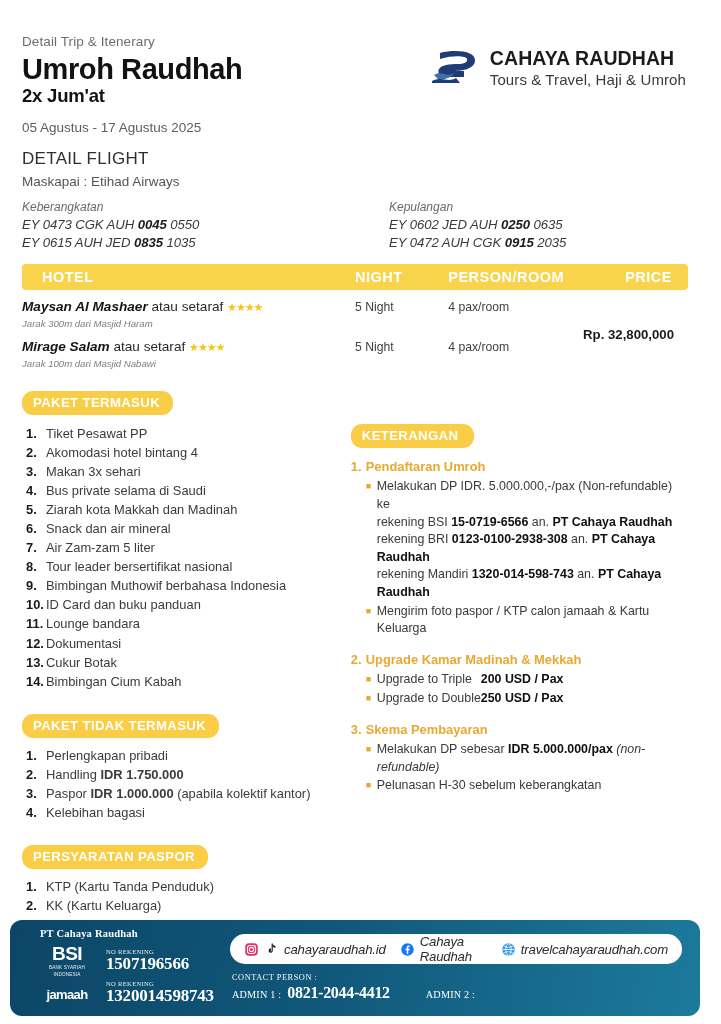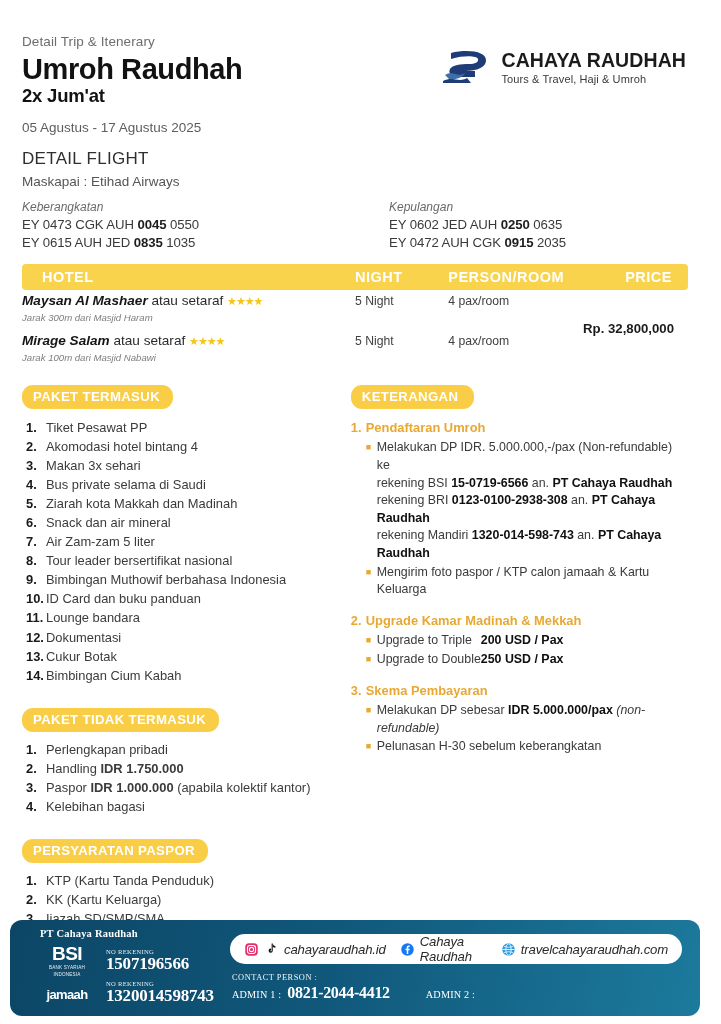--- a/index.html
+++ b/index.html
@@ -22,62 +22,62 @@
   .eyebrow { font-size: 13.5px; color: #6d6d6d; letter-spacing: .1px; }
   .title-main { font-size: 29px; font-weight: bold; color: #121212; letter-spacing: -.4px; margin-top: 5px; line-height: 1.05; }
   .title-sub { font-size: 18.5px; font-weight: bold; color: #121212; letter-spacing: -.2px; margin-top: 1px; }
   .date-line { font-size: 13.5px; color: #5d5d5d; margin-top: 13px; }
 
   
   .logo-block { display: flex; align-items: center; gap: 8px; padding-top: 18px; padding-right: 2px; }
   .logo-mark { width: 52px; height: 40px; flex: none; }
   .logo-text-wrap { line-height: 1; }
   .logo-name { font-size: 19.5px; font-weight: bold; color: #1b1b1b; letter-spacing: .1px; }
-  .logo-tag { font-size: 11px; color: #3a3a3a; margin-top: 3px; letter-spacing: .1px; }
+  .logo-tag { font-size: 15px; color: #3a3a3a; margin-top: 3px; letter-spacing: .1px; }
 
   
   .flight-title { font-size: 17px; color: #2f2f2f; margin-top: 14px; letter-spacing: .3px; }
   .flight-airline { font-size: 13.5px; color: #555; margin-top: 5px; }
   .flight-cols { display: flex; margin-top: 11px; }
   .flight-col { width: 50%; }
   .flight-col.right { padding-left: 34px; }
   .flight-label { font-size: 12px; font-style: italic; color: #6a6a6a; }
-  .flight-row { font-size: 13.2px; color: #3a3a3a; margin-top: 3px; letter-spacing: -.1px; }
+  .flight-row { font-size: 13.2px; color: #3a3a3a; margin-top: 3px; letter-spacing: -.1px; font-style: italic; }
   .flight-row b { color: #1d1d1d; }
 
   
   .hotel-head {
     margin-top: 14px; background: #F9D34C; border-radius: 4px;
     height: 26px; display: flex; align-items: center; color: #ffffff;
     font-size: 14.5px; font-weight: bold; letter-spacing: .5px;
   }
   .c-hotel { width: 50%; padding-left: 20px; }
   .c-night { width: 14%; }
   .c-person { width: 21%; }
   .c-price { width: 15%; text-align: right; padding-right: 16px; }
 
-  .hotel-body { position: relative; margin-top: 3px; height: 72px; }
+  .hotel-body { position: relative; margin-top: 9px; height: 72px; }
   .hotel-row { display: flex; align-items: flex-start; }
   .hotel-row + .hotel-row { margin-top: 10px; }
   .hotel-name { width: 50%; }
   .hname { font-size: 13.6px; color: #2a2a2a; line-height: 1.25; }
   .hname b { font-weight: bold; font-style: italic; color: #151515; }
   .stars { color: #F5C518; font-size: 11px; letter-spacing: -1px; }
   .hsub { font-size: 9.6px; font-style: italic; color: #7d7d7d; margin-top: 2px; }
   .hnight { width: 14%; font-size: 12.2px; color: #3f3f3f; padding-top: 1px; }
   .hperson { width: 21%; font-size: 12.2px; color: #3f3f3f; padding-top: 1px; }
   .price-cell {
     position: absolute; right: 14px; top: 28px;
     font-size: 13.2px; font-weight: bold; color: #1b1b1b;
   }
 
   
   .cols { display: flex; margin-top: 20px; }
   .col-left { width: 312px; }
-  .col-right { width: 365px; padding-left: 22px; }
+  .col-right { width: 365px; padding-left: 22px; margin-top: 33px; }
 
   .badge {
     display: inline-block; background: #F9CE46; color: #ffffff;
     font-size: 13.2px; font-weight: bold; letter-spacing: .35px;
     padding: 4px 13px 5px 11px; border-radius: 11px;
   }
   .badge.kt { padding-right: 16px; }
 
   ol.num-list { list-style: none; margin-top: 9px; }
   ol.num-list li { display: flex; font-size: 12.9px; color: #3b3b3b; line-height: 1.0; padding: 3.1px 0; }

